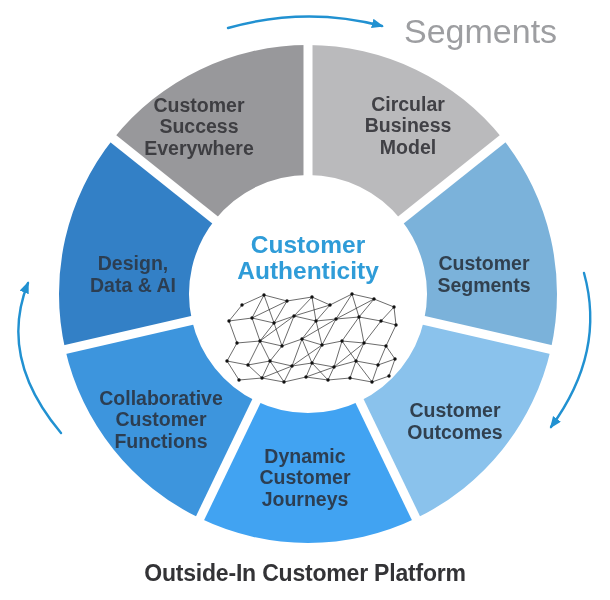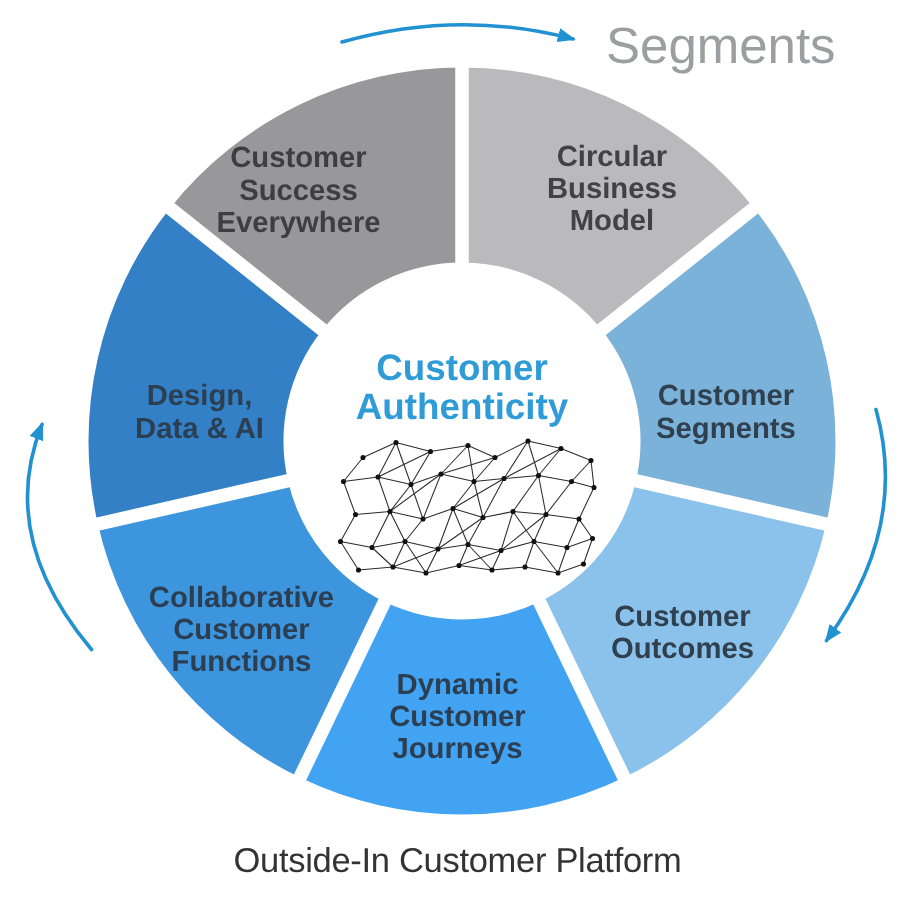--- a/index.html
+++ b/index.html
@@ -13,21 +13,21 @@
   .center-line{font-weight:bold;font-size:24.5px;text-anchor:middle;}
   .arrow{fill:none;stroke-width:2.4;stroke-linecap:round;}
   .net-edge{stroke:#2b2b2b;stroke-width:0.7;}
   .net-node{fill:#111111;}
   .iterate{
     position:absolute;left:404px;top:12px;width:200px;
     font-size:34px;font-weight:300;color:#9d9ea1;letter-spacing:0px;
   }
   .caption{
     position:absolute;left:0;top:560px;width:610px;text-align:center;
-    font-size:23px;font-weight:normal;color:#333336;letter-spacing:-0.2px;
+    font-size:23px;font-weight:bold;color:#333336;letter-spacing:-0.2px;
   }
 </style>
 </head>
 <body>
 
 <div class="stage">
   <svg id="wheel-svg" width="610" height="600" viewBox="0 0 610 600">
     <defs>
       <marker id="ah" markerWidth="6" markerHeight="6" refX="4.2" refY="2" orient="auto">
         <path id="ah-path" d="M0,0 L5,2 L0,4 Z" fill="#2191d1"></path>

